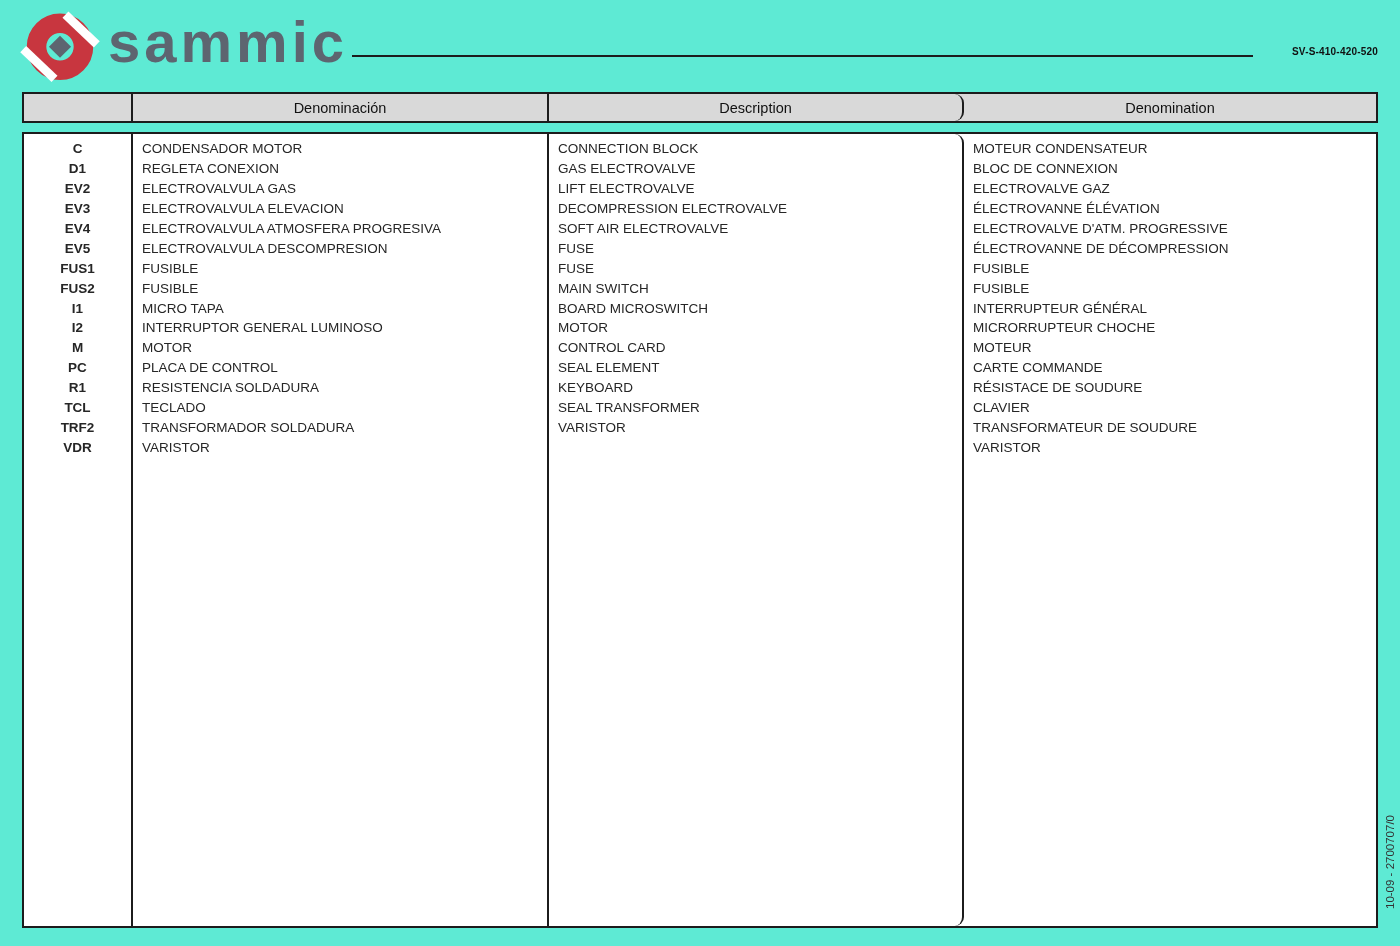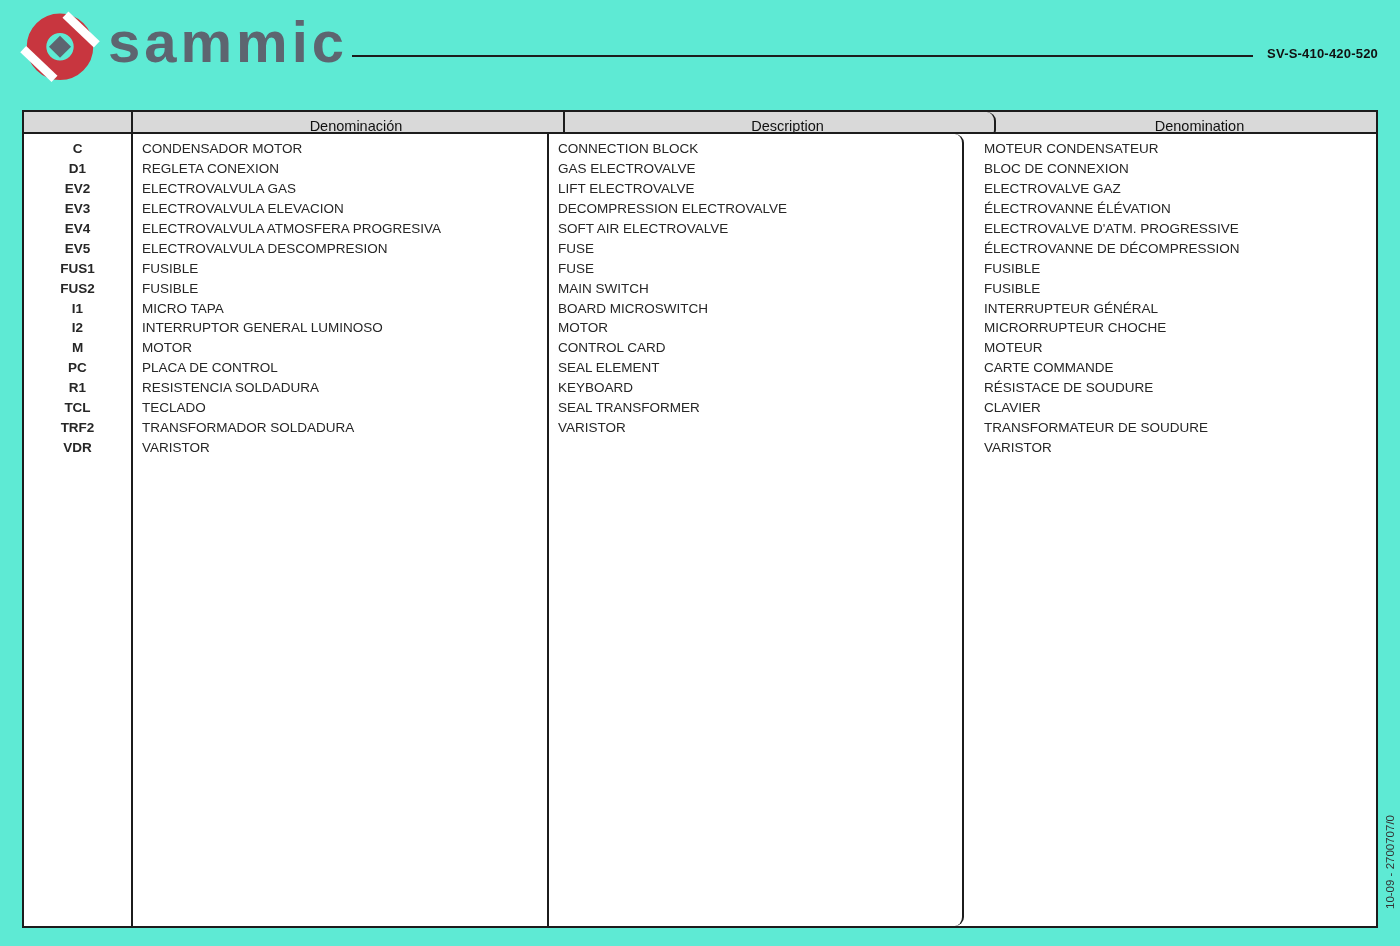--- a/index.html
+++ b/index.html
@@ -37,53 +37,52 @@
     left: 352px;
     top: 55px;
     width: 901px;
     height: 2px;
     background: #1c1c1c;
   }
   .doc-code {
     position: absolute;
     top: 46px;
     right: 22px;
-    font-size: 13px;
+    font-size: 10px;
     font-weight: bold;
     color: #111111;
     letter-spacing: 0.2px;
   }
 
   
   .thead {
     position: absolute;
     left: 22px;
-    top: 110px;
+    top: 92px;
     width: 1356px;
     height: 31px;
     box-sizing: border-box;
     border: 2px solid #1c1c1c;
     background: #d9d9d9;
     display: flex;
-    gap: 16px;
   }
   .hcell {
     box-sizing: border-box;
     border-right: 2px solid #1c1c1c;
     display: flex;
     align-items: center;
     justify-content: center;
     font-size: 14.5px;
     color: #111111;
   }
   .hcell:last-child { border-right: none; }
   .w-code { width: 109px; flex: none; }
   .w-es   { width: 416px; flex: none; }
   .w-en   { width: 415px; flex: none; border-radius: 9px; }
-  .w-fr   { flex: 1; padding-left: 11px; }
+  .w-fr   { flex: 1; }
 
   
   .tbody {
     position: absolute;
     left: 22px;
     top: 132px;
     width: 1356px;
     height: 796px;
     box-sizing: border-box;
     border: 2px solid #1c1c1c;

